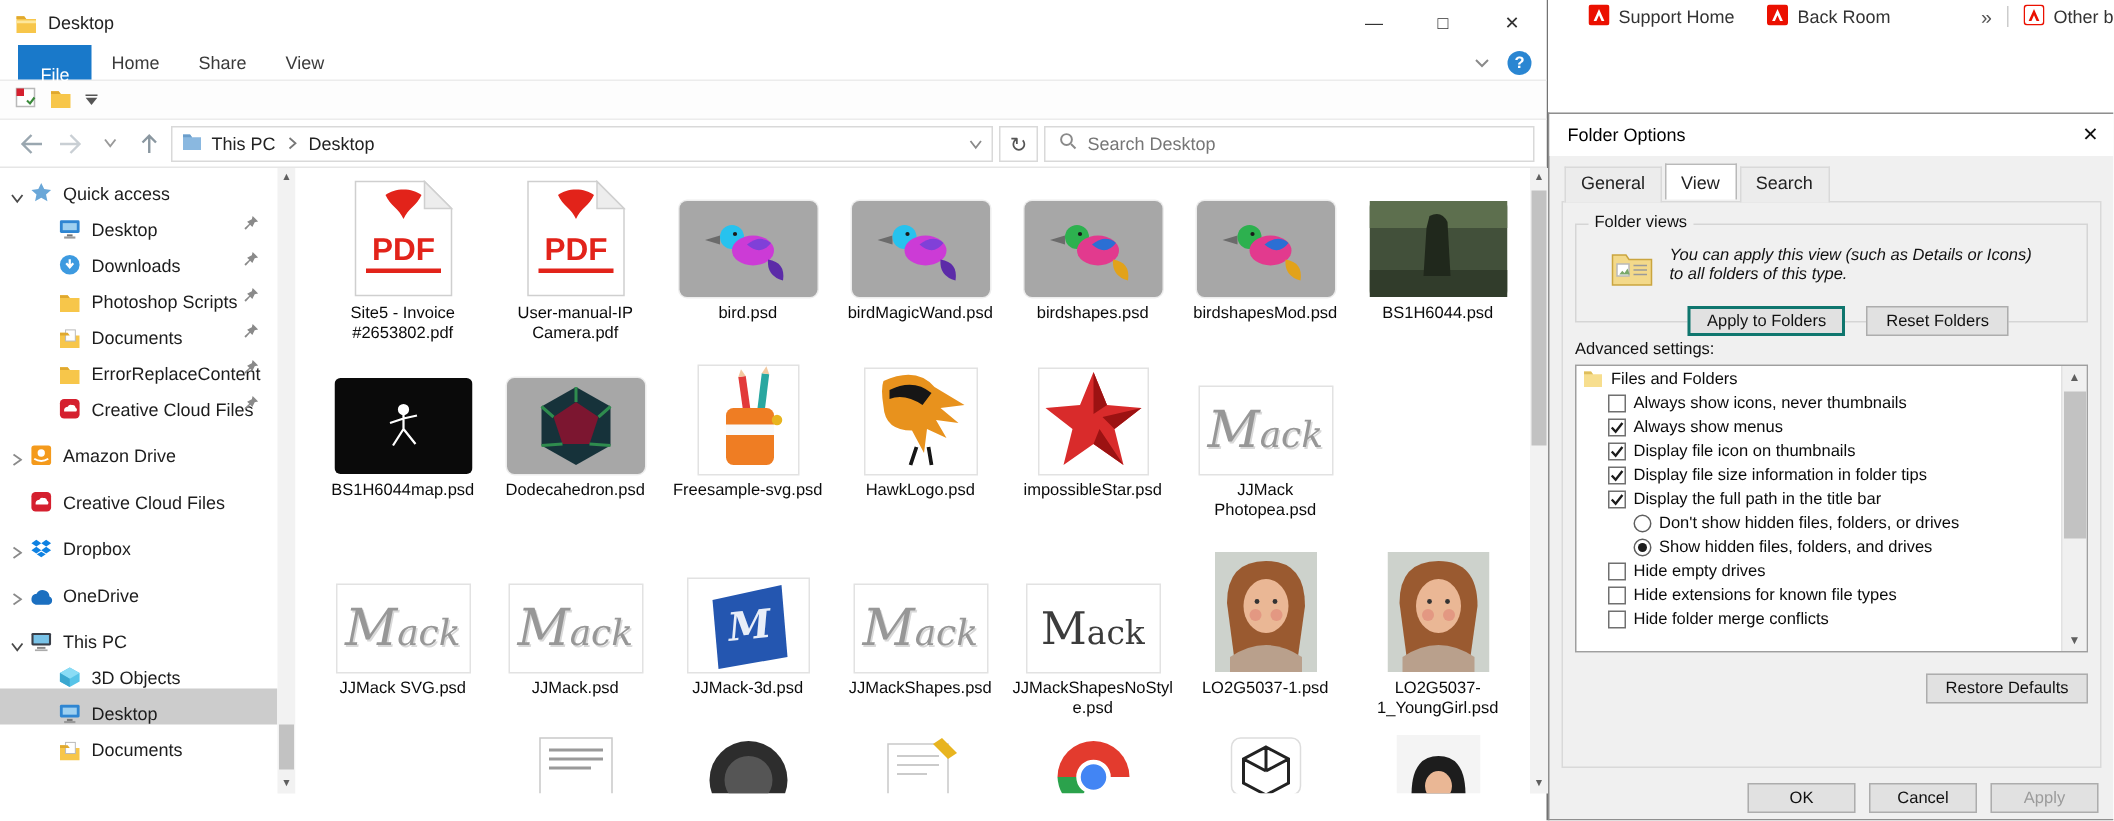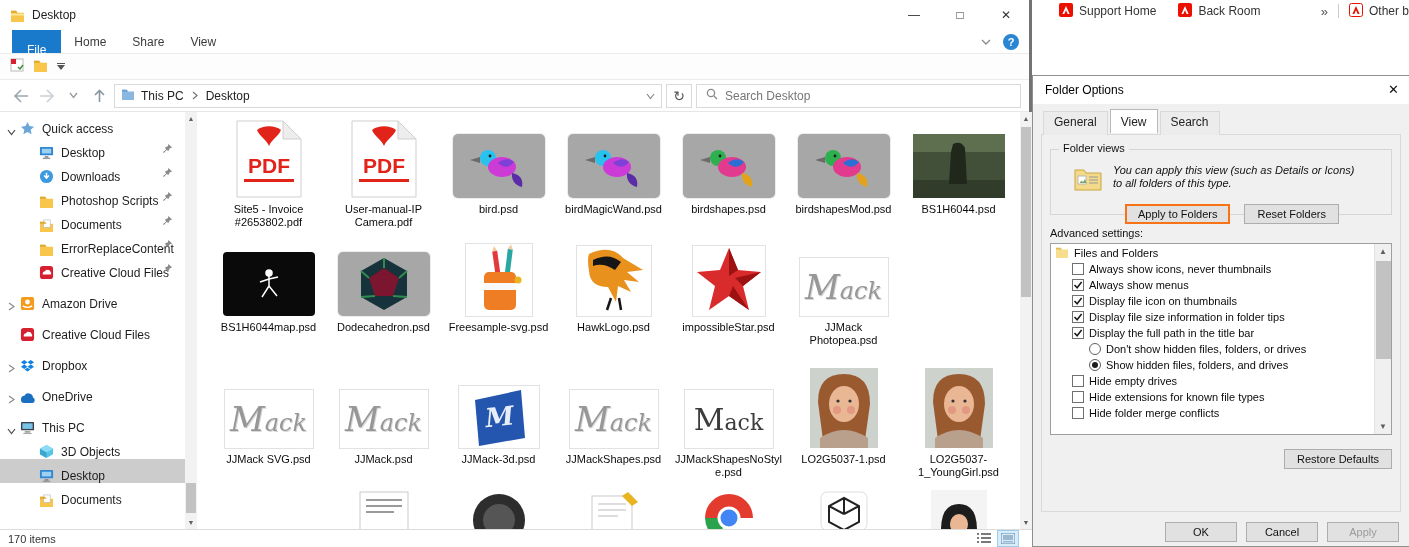--- a/index.html
+++ b/index.html
@@ -1,20 +1,20 @@
 <!DOCTYPE html>
 <html><head>
 <meta charset="utf-8">
 <style>
   *{margin:0;padding:0;box-sizing:border-box;}
   html,body{width:1409px;height:547px;overflow:hidden;}
   body{position:relative;font-family:"Liberation Sans",sans-serif;font-size:12px;color:#111;background:#fff;}
 
   
-  #explorer{position:absolute;left:0;top:0;width:1032px;height:547px;background:#fff;border-right:3px solid #737373;}
+  #explorer{position:absolute;left:0;top:0;width:1032px;height:547px;background:#fff;border-right:1px solid #737373;}
   .titlebar{height:30px;display:flex;align-items:center;position:relative;background:#fff;}
   .t-icon{margin:0 7px 0 10px;display:inline-flex;}
   .t-label{font-size:12px;color:#222;}
   .caption{position:absolute;right:0;top:0;display:flex;height:30px;}
   .cap-btn{width:46px;height:30px;display:flex;align-items:center;justify-content:center;color:#333;font-size:12px;}
 
   .ribbonrow{height:24px;display:flex;align-items:stretch;position:relative;background:#fff;border-bottom:1px solid #ececec;}
   .file-tab{background:#1979ca;color:#fff;padding:20px 15px 3px;font-size:12px;margin-left:12px;display:flex;align-items:center;}
   .rtab{padding:4px 13px 3px;color:#3b3b3b;font-size:12px;display:flex;align-items:center;}
   .ribbon-right{position:absolute;right:10px;top:0;height:24px;display:flex;gap:12px;align-items:center;}
@@ -91,21 +91,21 @@
   .dtab{font-size:12px;padding:3px 10px 4px;border:1px solid #d9d9d9;border-bottom:none;background:#ececec;color:#222;margin-right:2px;}
   .dtab.active{background:#fff;border-color:#b9b9b9;position:relative;top:-2px;padding-top:5px;}
   .tabpage{margin:-1px 8px 0;border:1px solid #d9d9d9;background:#f0f0f0;height:378px;padding:10px 6px 0;position:relative;z-index:1;}
 
   .groupbox{position:relative;border:1px solid #d5d5d5;margin:4px 2px 0;padding:14px 8px 10px;height:66px;}
   .gb-label{position:absolute;top:-8px;left:8px;background:#f0f0f0;padding:0 4px;font-size:11px;}
   .gb-row{display:flex;gap:10px;align-items:flex-start;padding-left:14px;font-style:italic;}
   .fv-text{font-size:11px;line-height:13px;color:#111;max-width:252px;}
   .gb-buttons{display:flex;gap:14px;margin:9px 0 0 66px;}
   .btn{font-family:"Liberation Sans",sans-serif;font-size:11px;background:#e1e1e1;border:1px solid #adadad;padding:3px 12px;color:#111;}
-  .btn.focusblue{border:2px solid #f97316;padding:2px 11px;}
+  .btn.focusblue{border:2px solid #0f766e;padding:2px 11px;}
   .btn.disabled{color:#9b9b9b;}
 
   .adv-label{font-size:11px;margin:12px 2px 4px;}
   .advlist{position:relative;margin:0 2px;height:192px;background:#fff;border:1px solid #9f9f9f;overflow:hidden;}
   #adv-items{position:absolute;left:0;top:1px;right:17px;}
   .adv-row{height:16px;display:flex;align-items:center;gap:5px;font-size:11px;color:#0b0b0b;white-space:nowrap;overflow:hidden;}
   .adv-row.ind0{padding-left:4px;}
   .adv-row.ind1{padding-left:21px;}
   .adv-row.ind2{padding-left:38px;}
   .cb{width:12px;height:12px;background:#fff;border:1px solid #707070;display:inline-flex;align-items:center;justify-content:center;flex:none;}
@@ -731,44 +731,20 @@
   </div>
 
   <div id="mainscroll" class="vscroll">
     <span class="sb-arrow">▲</span>
     <span class="sb-track">
         <span class="sb-thumb" style="top:2px;height:170px;"></span>
       </span>
     <span class="sb-arrow">▼</span>
   </div>
 
-  <div id="statusbar">
-    <span>170 items</span>
-    <div class="viewbtns">
-      <span class="viewbtn">
-        <svg width="14" height="11" viewBox="0 0 14 11">
-            <g fill="#7a7a7a">
-              <rect x="0" y="0" width="2" height="2"></rect>
-              <rect x="4" y="0" width="10" height="2"></rect>
-              <rect x="0" y="4" width="2" height="2"></rect>
-              <rect x="4" y="4" width="10" height="2"></rect>
-              <rect x="0" y="8" width="2" height="2"></rect>
-              <rect x="4" y="8" width="10" height="2"></rect>
-            </g>
-          </svg>
-      </span>
-      <span class="viewbtn active">
-        <svg width="14" height="11" viewBox="0 0 14 11">
-            <rect x="0" y="0" width="14" height="11" fill="none" stroke="#5a86a8"></rect>
-            <rect x="2" y="2" width="10" height="5" fill="#9ab8d0"></rect>
-            <rect x="2" y="8" width="10" height="1.5" fill="#9ab8d0"></rect>
-          </svg>
-      </span>
-    </div>
-  </div>
 </div>
 
 <div id="browser">
   <div class="bm">
     <span><svg width="14" height="14" viewBox="0 0 14 14">
           <rect width="14" height="14" rx="2" fill="#eb1000"></rect>
           <path d="M7 3 L10.6 11 H8.7 L7 7.2 L5.3 11 H3.4z" fill="#fff"></path>
         </svg></span>
     <span>Support Home</span>
   </div>

